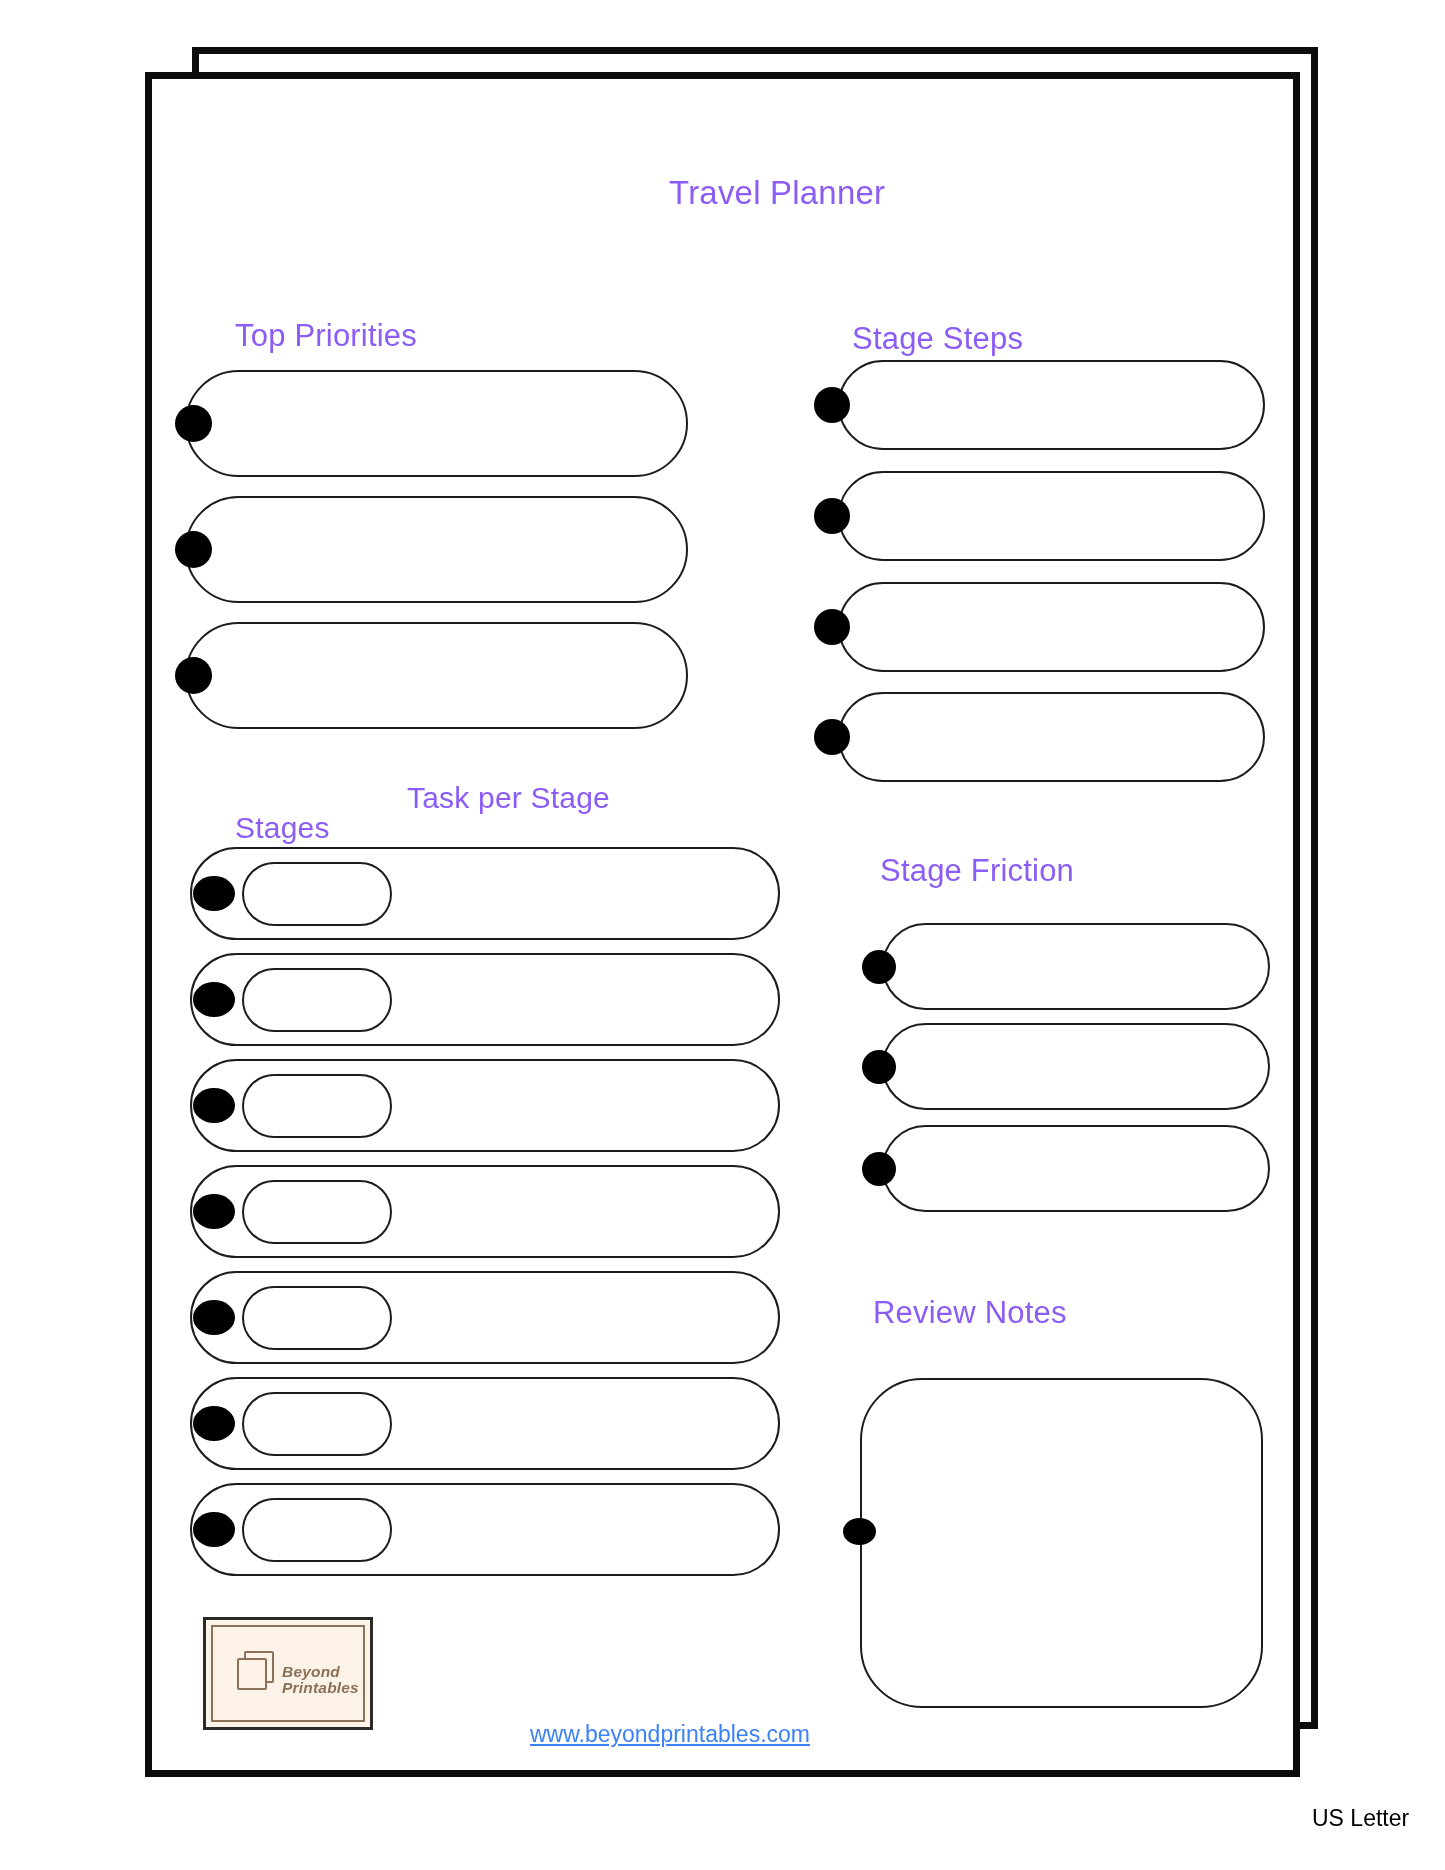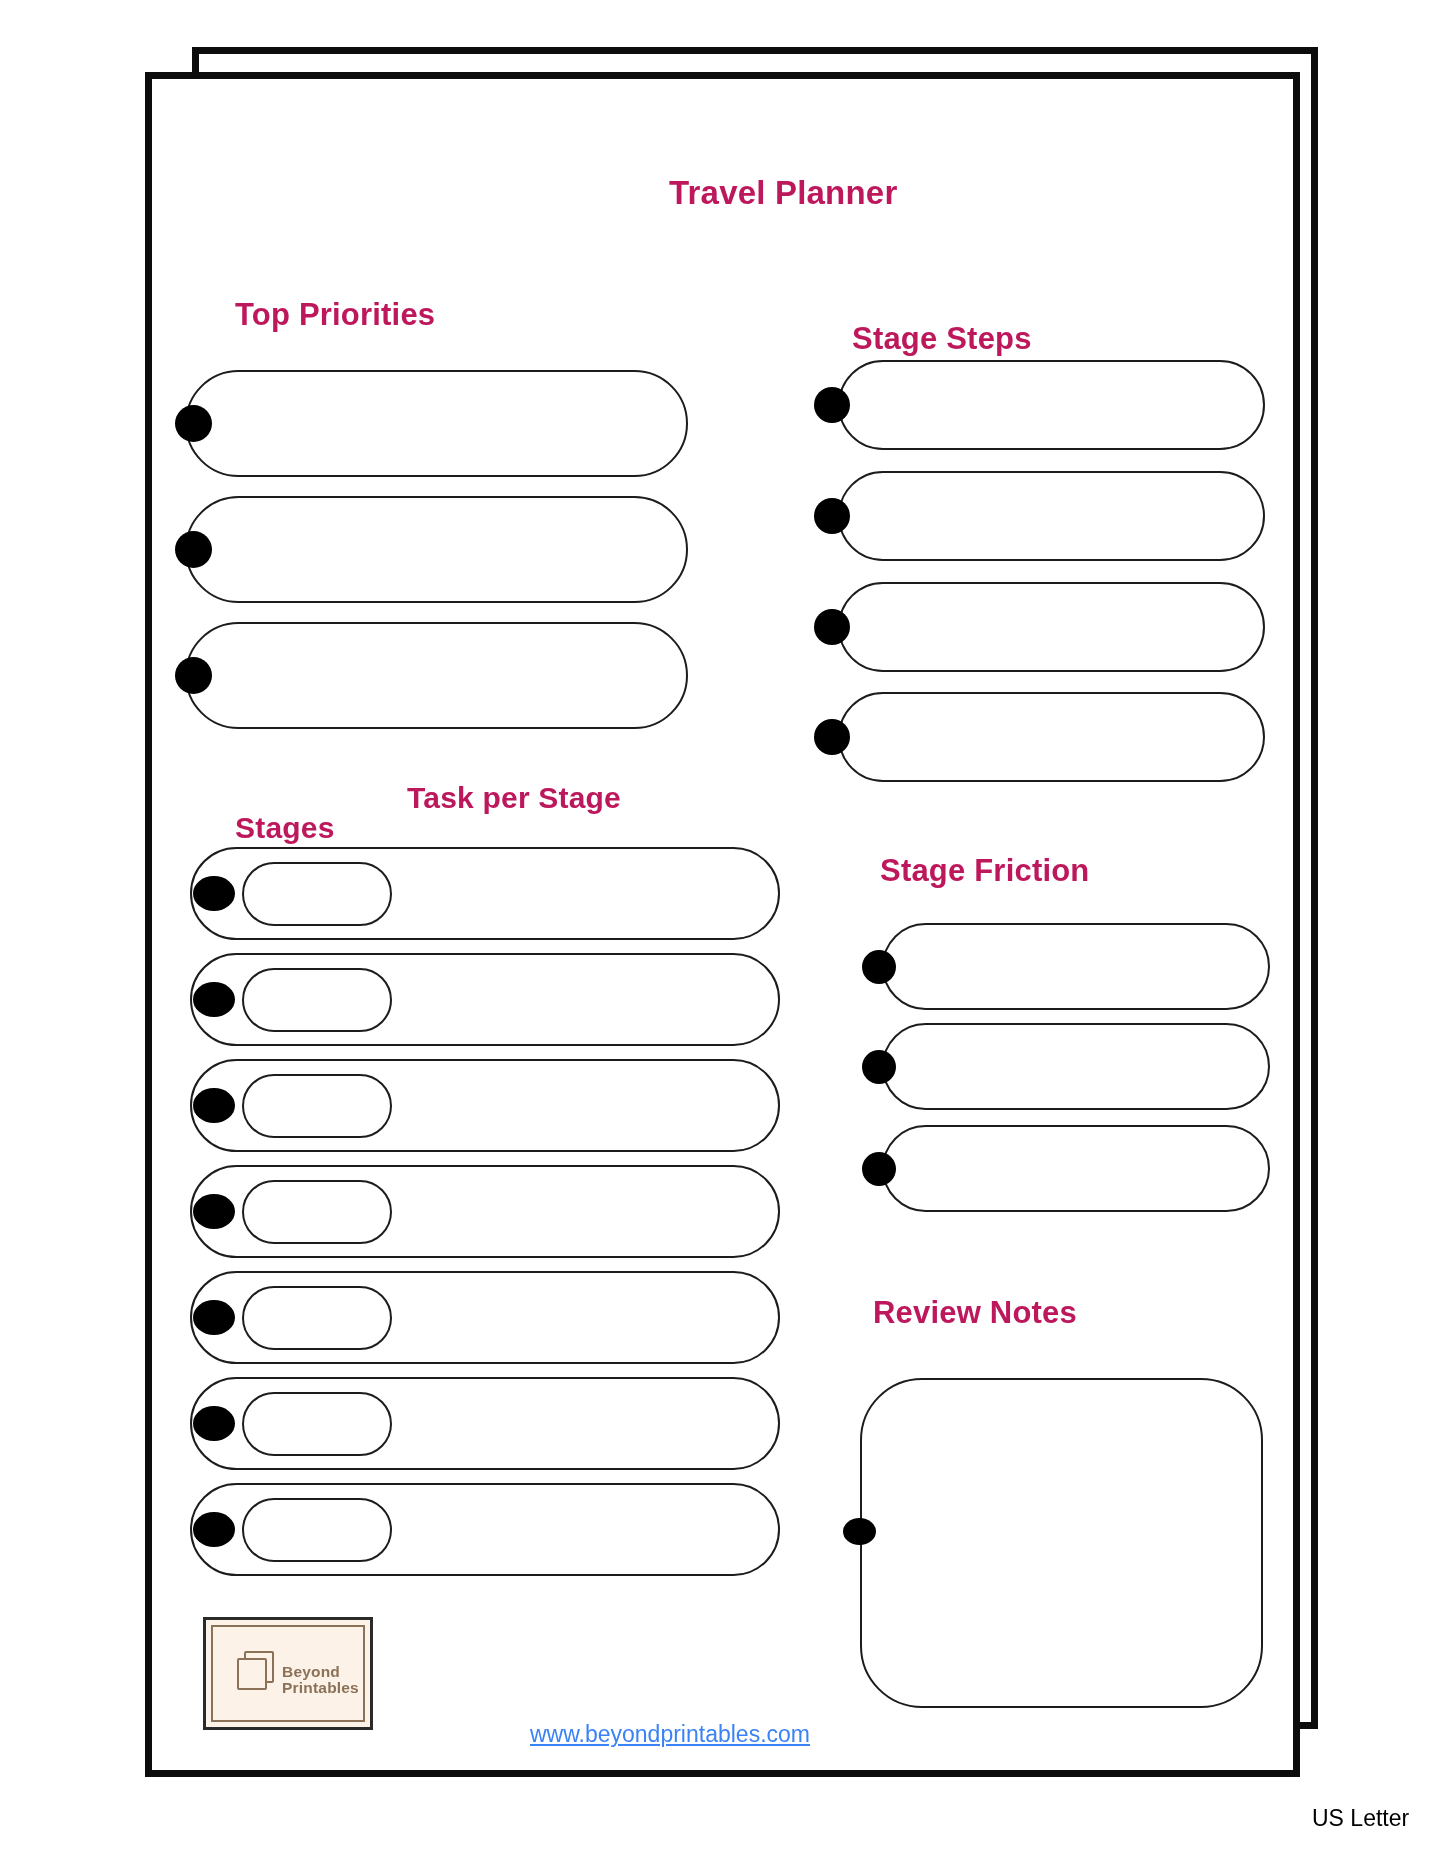--- a/index.html
+++ b/index.html
@@ -4,52 +4,52 @@
 <style>
   html,body{margin:0;padding:0;}
   body{
     width:1445px;height:1870px;position:relative;background:#ffffff;
     font-family:"Liberation Sans", sans-serif;color:#000;overflow:hidden;
   }
   .sheet{position:absolute;background:#fff;border:7px solid #0c0c0c;box-sizing:border-box;}
   .sheet.back{left:192px;top:47px;width:1126px;height:1682px;}
   .sheet.front{left:145px;top:72px;width:1155px;height:1705px;}
 
-  .hd{position:absolute;font-size:31px;color:#be185d;letter-spacing:0.2px;white-space:nowrap;line-height:1;font-weight:bold;}
+  .hd{position:absolute;font-size:31px;color:#8b5cf6;letter-spacing:0.2px;white-space:nowrap;line-height:1;}
   .hd.title{font-size:33px;}
 
   .pill-row{position:absolute;border:2px solid #1c1c1c;border-radius:999px;background:#fff;box-sizing:border-box;}
   .dot{position:absolute;background:#000;border-radius:50%;}
   .inner-pill{position:absolute;border:2px solid #1c1c1c;border-radius:999px;background:#fff;box-sizing:border-box;}
 
   .review-box{position:absolute;left:860px;top:1378px;width:403px;height:330px;
     border:2px solid #1c1c1c;border-radius:62px;background:#fff;box-sizing:border-box;}
 
   .logo-box{position:absolute;left:203px;top:1617px;width:170px;height:113px;
     background:var(--logo-cream,#fcf2e7);border:3px solid #2a2a2a;box-sizing:border-box;}
   .logo-frame{position:absolute;inset:5px;border:2px solid var(--logo-brown,#8a7158);}
   .pg{position:absolute;width:30px;height:32px;border:2px solid var(--logo-brown,#8a7158);
       background:var(--logo-cream,#fcf2e7);box-sizing:border-box;border-radius:2px;}
   .pg.back-pg{left:38px;top:31px;}
   .pg.front-pg{left:31px;top:38px;}
   .logo-text{position:absolute;left:76px;top:44px;font-size:15.5px;font-weight:700;
-    color:var(--logo-brown,#8a7158);line-height:1.02;letter-spacing:0.2px;}
+    color:var(--logo-brown,#8a7158);line-height:1.02;letter-spacing:0.2px;font-style:italic;}
 
   .website{position:absolute;left:530px;top:1721px;font-size:23px;color:#3b82f6;
     text-decoration:underline;line-height:1.2;}
   .paper-size{position:absolute;left:1312px;top:1805px;font-size:23px;color:#000;line-height:1.2;}
 </style>
 </head>
 <body style="--logo-brown: #8a7158; --logo-cream: #fcf2e7;">
 
 <div class="sheet back"></div>
 <div class="sheet front"></div>
 
 <div class="hd title" style="left:669px;top:176px;">Travel Planner</div>
-<div class="hd" style="left:235px;top:299px;">Top Priorities</div>
+<div class="hd" style="left:235px;top:320px;">Top Priorities</div>
 <div class="hd" style="left:852px;top:323px;">Stage Steps</div>
 <div class="hd" style="left:235px;top:813px;font-size:30px;">Stages</div>
 <div class="hd" style="left:407px;top:783px;font-size:30px;">Task per Stage</div>
 <div class="hd" style="left:880px;top:855px;">Stage Friction</div>
 <div class="hd" style="left:873px;top:1297px;">Review Notes</div>
 
 <div id="rows-mount">
     <div class="pill-row" style="left: 185px; top: 370px; width: 503px; height: 107px;">
       <span class="dot" style="width: 37px; height: 37px; left: -12px; top: 33px;"></span>
     </div>

